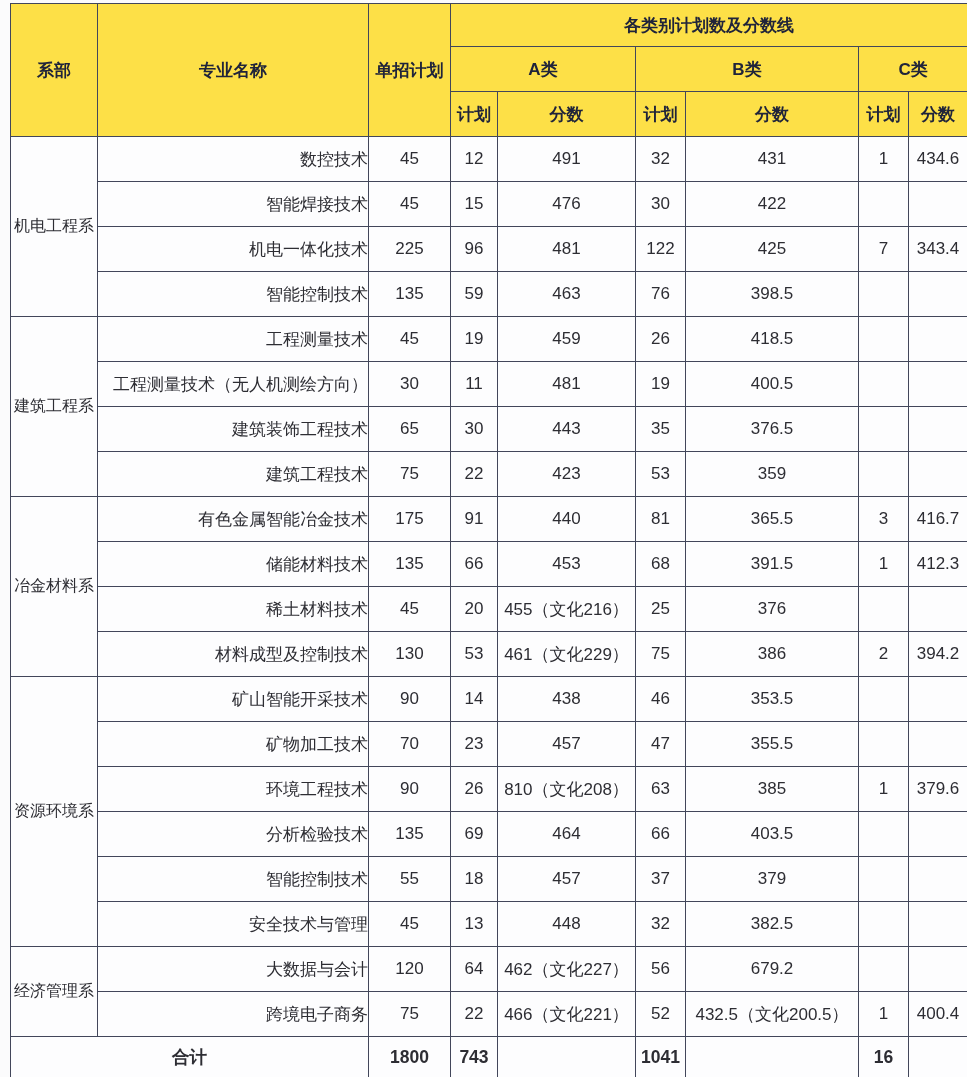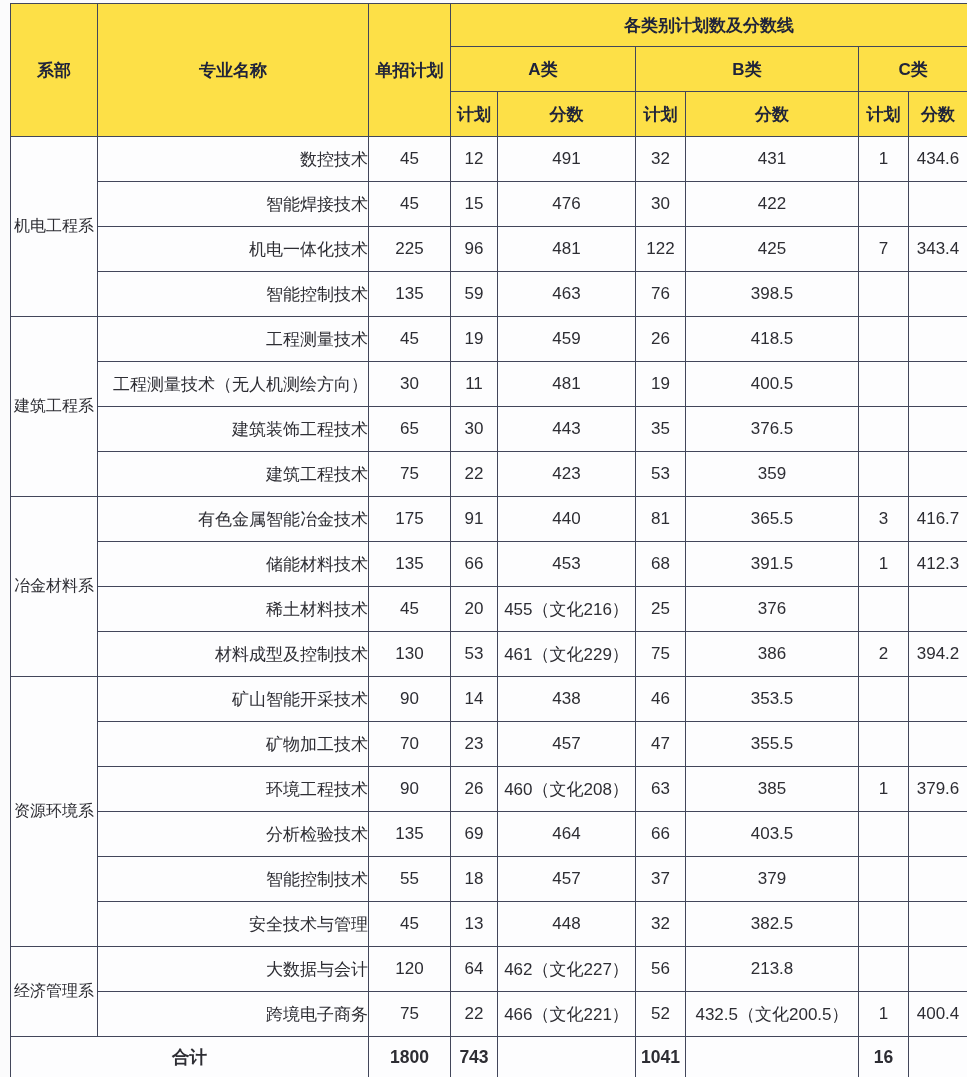--- a/index.html
+++ b/index.html
@@ -242,21 +242,21 @@
           <td class="num">457</td>
           <td class="num">47</td>
           <td class="num">355.5</td>
           <td class="num"></td>
           <td class="num"></td>
         </tr>
         <tr>
           <td class="major">环境工程技术</td>
           <td class="num">90</td>
           <td class="num">26</td>
-          <td class="num">460（文化208）</td>
+          <td class="num">810（文化208）</td>
           <td class="num">63</td>
           <td class="num">385</td>
           <td class="num">1</td>
           <td class="num">379.6</td>
         </tr>
         <tr>
           <td class="major">分析检验技术</td>
           <td class="num">135</td>
           <td class="num">69</td>
           <td class="num">464</td>
@@ -285,21 +285,21 @@
           <td class="num"></td>
           <td class="num"></td>
         </tr>
         <tr>
           <td class="dept" rowspan="2">经济管理系</td>
           <td class="major">大数据与会计</td>
           <td class="num">120</td>
           <td class="num">64</td>
           <td class="num">462（文化227）</td>
           <td class="num">56</td>
-          <td class="num">213.8</td>
+          <td class="num">679.2</td>
           <td class="num"></td>
           <td class="num"></td>
         </tr>
         <tr>
           <td class="major">跨境电子商务</td>
           <td class="num">75</td>
           <td class="num">22</td>
           <td class="num">466（文化221）</td>
           <td class="num">52</td>
           <td class="num">432.5（文化200.5）</td>

